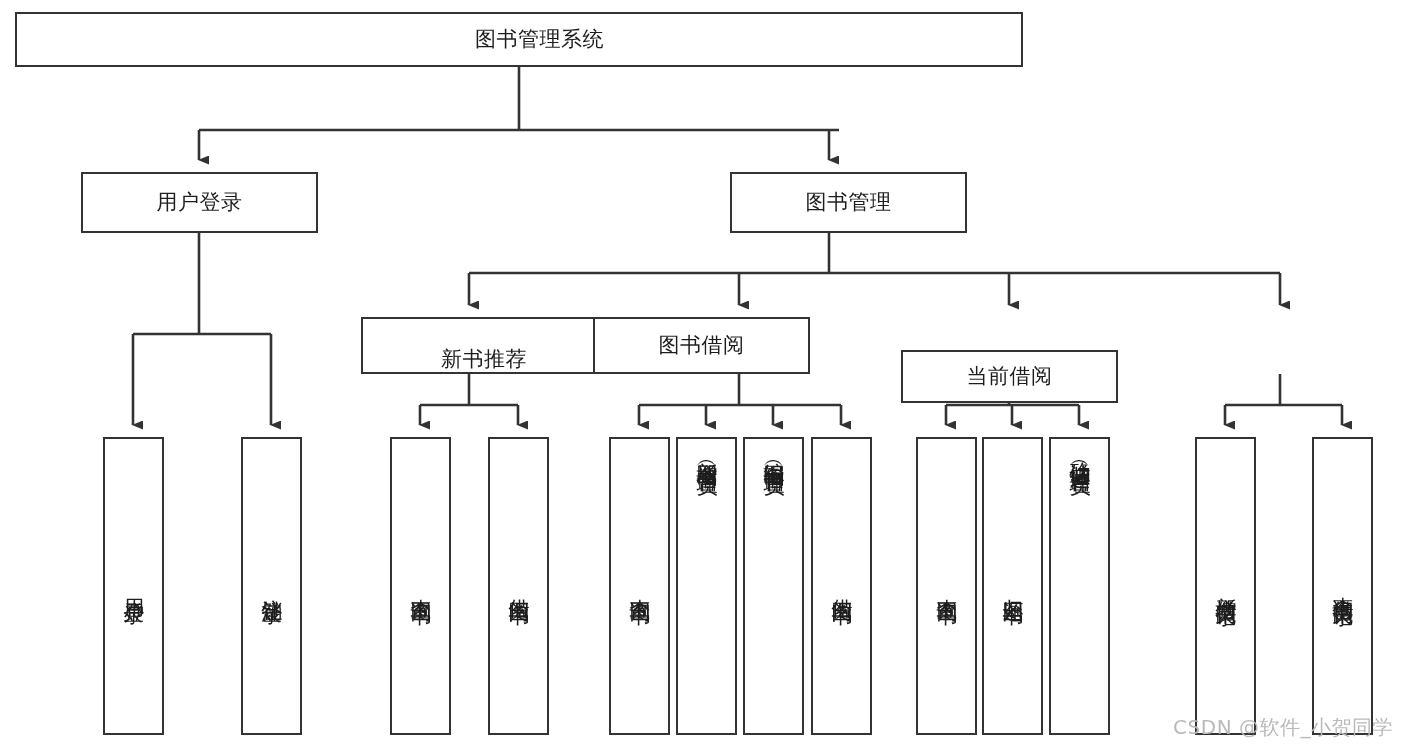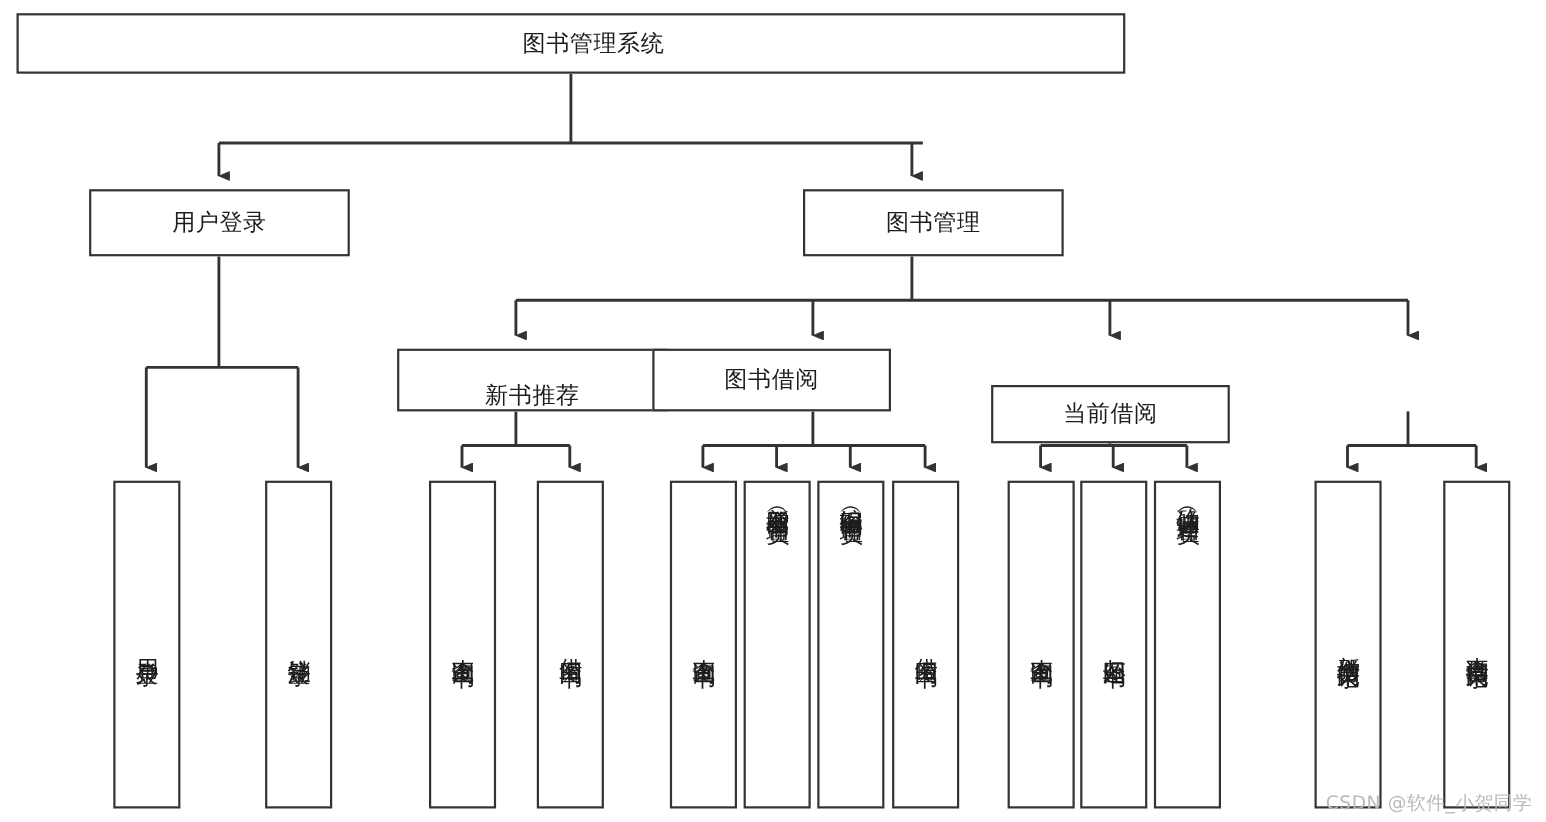--- a/index.html
+++ b/index.html
@@ -56,21 +56,21 @@
     padding-top: 6px;
   }
   .node.vertical.centered {
     align-items: center;
     padding-top: 0;
   }
   #watermark {
     position: absolute;
     right: 12px;
     bottom: 6px;
-    font-size: 17px;
+    font-size: 20px;
     color: #b9b9b9;
     letter-spacing: 0.5px;
     z-index: 5;
     white-space: nowrap;
   }
 </style>
 </head>
 <body>
 
 <div id="diagram-root">

